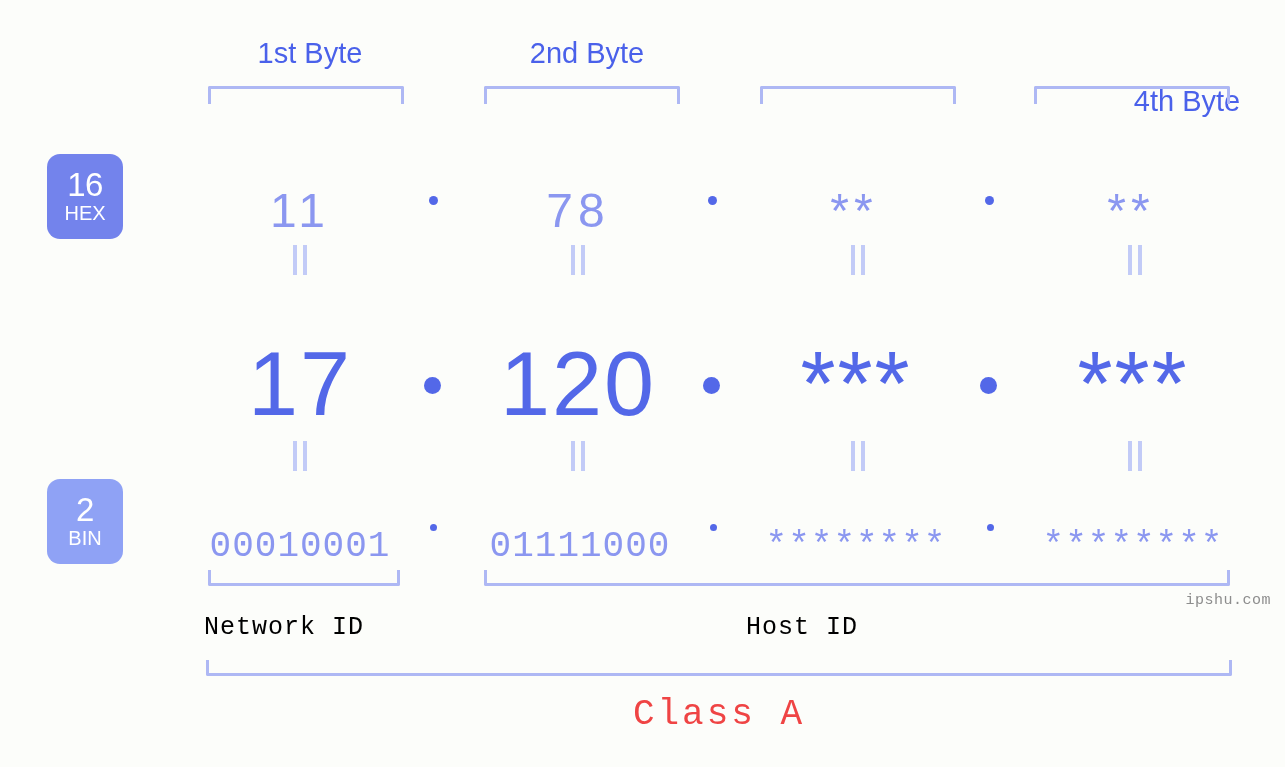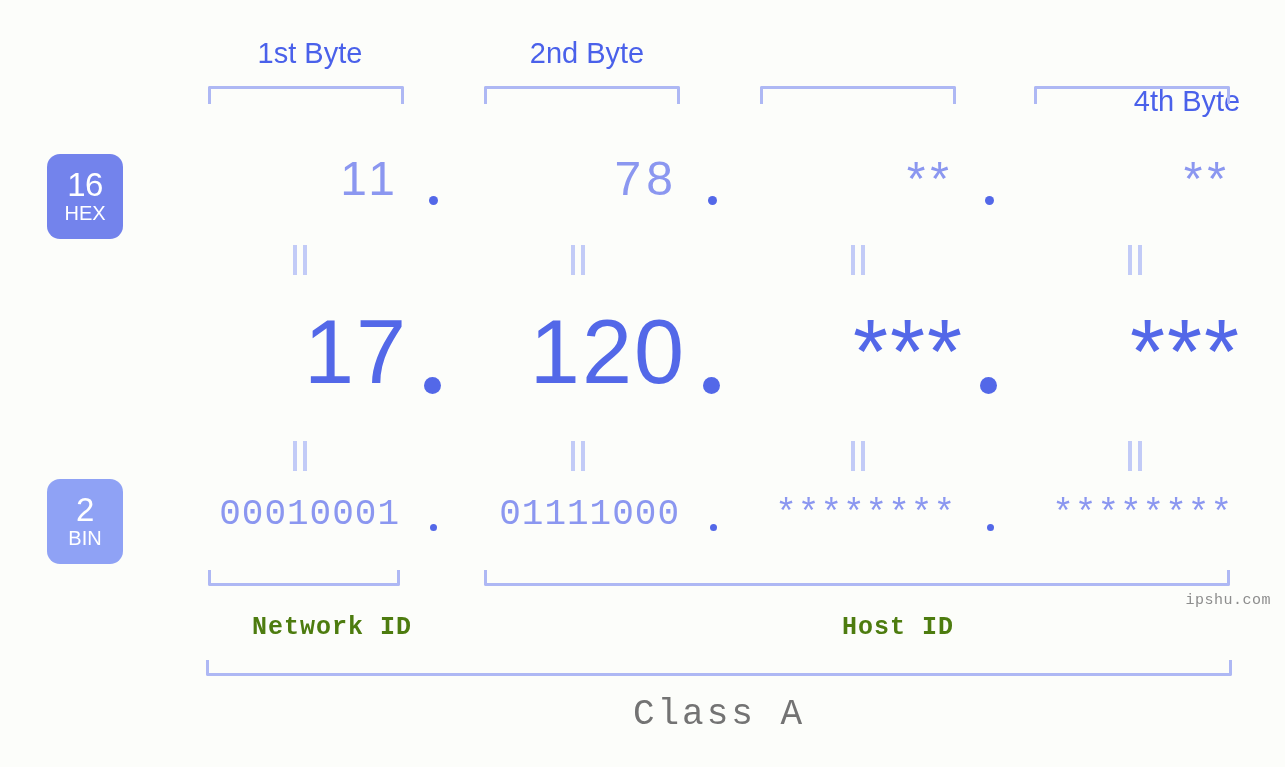--- a/index.html
+++ b/index.html
@@ -83,22 +83,23 @@
     letter-spacing: 0px;
   }
 
   #badge-hex { top: 154px; height: 85px; background: #7383ec; }
   #badge-dec { top: 315px; height: 85px; background: #8b99f0; }
   #badge-bin { top: 479px; height: 85px; background: #8fa2f5; }
 
   
   .cell {
     position: absolute;
-    text-align: right;
-    white-space: nowrap;
+    text-align: center;
+    white-space: nowrap;
+    margin-top: 32px;
   }
 
   .row-hex .cell {
     top: 151px;
     height: 56px;
     line-height: 56px;
     font-family: "Liberation Sans", sans-serif;
     font-size: 48px;
     font-weight: 400;
     color: #8b97f0;
@@ -151,36 +152,36 @@
     width: 4px;
     height: 30px;
     background: #c2cbf7;
   }
   .eq-upper { top: 245px; }
   .eq-lower { top: 441px; }
 
   
   .section-label {
     position: absolute;
-    text-align: right;
+    text-align: left;
     font-family: "Liberation Mono", monospace;
     font-size: 25px;
-    font-weight: 700;
-    color: #4d7c0f;
+    font-weight: 400;
+    color: #000000;
     white-space: nowrap;
     letter-spacing: 1px;
   }
 
   #class-label {
     position: absolute;
     text-align: center;
     font-family: "Liberation Mono", monospace;
     font-size: 36px;
     font-weight: 400;
-    color: #737373;
+    color: #ef4444;
     white-space: nowrap;
     letter-spacing: 3px;
   }
 
   
   #watermark {
     position: absolute;
     right: 14px;
     bottom: 28px;
     font-family: "Liberation Mono", monospace;

